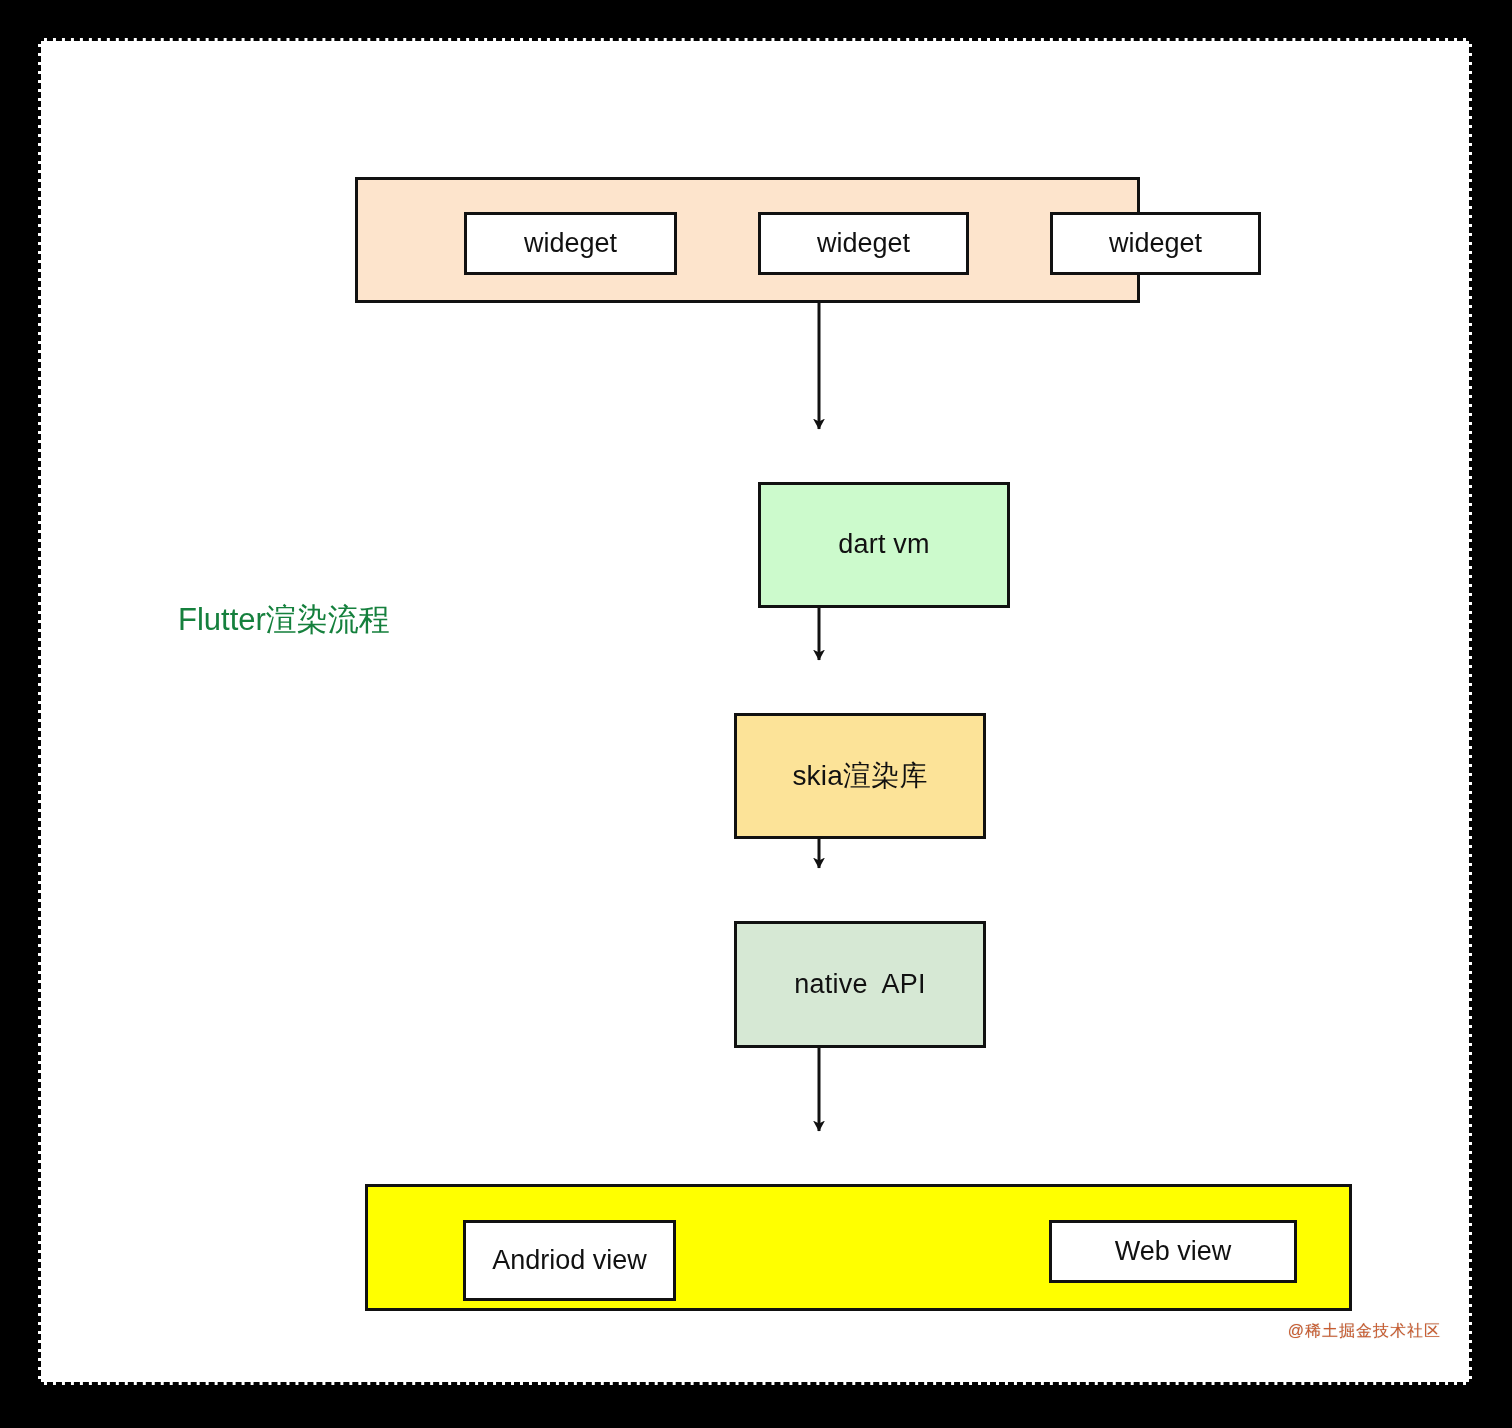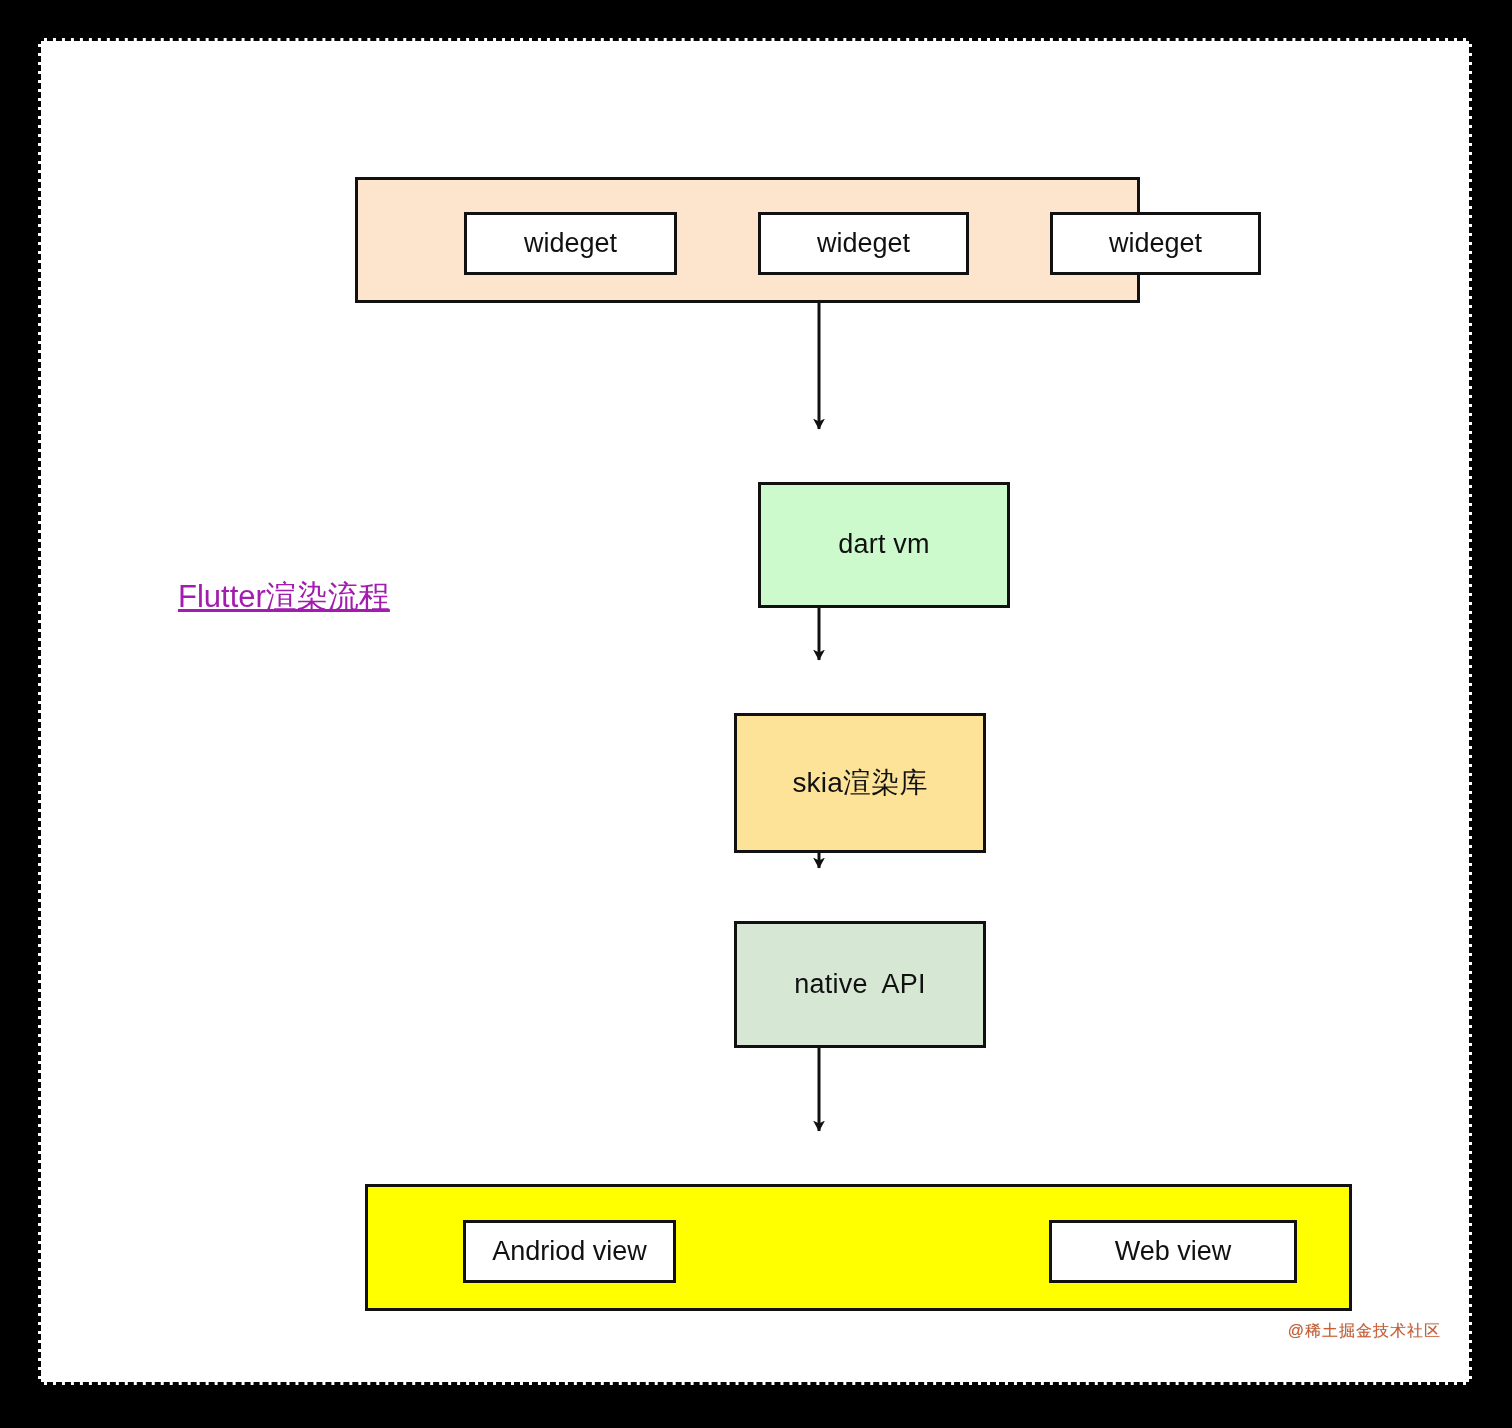--- a/index.html
+++ b/index.html
@@ -75,47 +75,46 @@
   #widget-2 { left: 692px; top: 32px; width: 211px; height: 63px; }
 
   
   #band-views {
     left: 324px;
     top: 1143px;
     width: 987px;
     height: 127px;
     background: #ffff00;
   }
-  #view-0 { left: 95px; top: 33px; width: 213px; height: 63px; }
+  #view-0 { left: 95px; top: 33px; width: 213px; height: 81px; }
   #view-1 { left: 389px; top: 33px; width: 211px; height: 63px; }
   #view-2 { left: 681px; top: 33px; width: 248px; height: 63px; }
 
   
   #node-dartvm {
     left: 693px; top: 441px; width: 252px; height: 126px;
     background: #ccfacc; font-size: 27px; margin-left: 24px;
   }
   #node-skia {
-    left: 693px; top: 672px; width: 252px; height: 140px;
+    left: 693px; top: 672px; width: 252px; height: 126px;
     background: #fce398; font-size: 28px;
   }
   #node-native {
     left: 693px; top: 880px; width: 252px; height: 127px;
     background: #d6e8d4; font-size: 27px; white-space: pre;
   }
 
   
   #label-title {
     position: absolute;
     left: 137px;
-    top: 535px;
+    top: 558px;
     font-size: 31px;
-    color: #a21caf;
+    color: #15803d;
     white-space: nowrap;
-    text-decoration: underline;
   }
 
   
   .connector {
     position: absolute;
     left: 0;
     top: 0;
     width: 1512px;
     height: 1428px;
     pointer-events: none;

